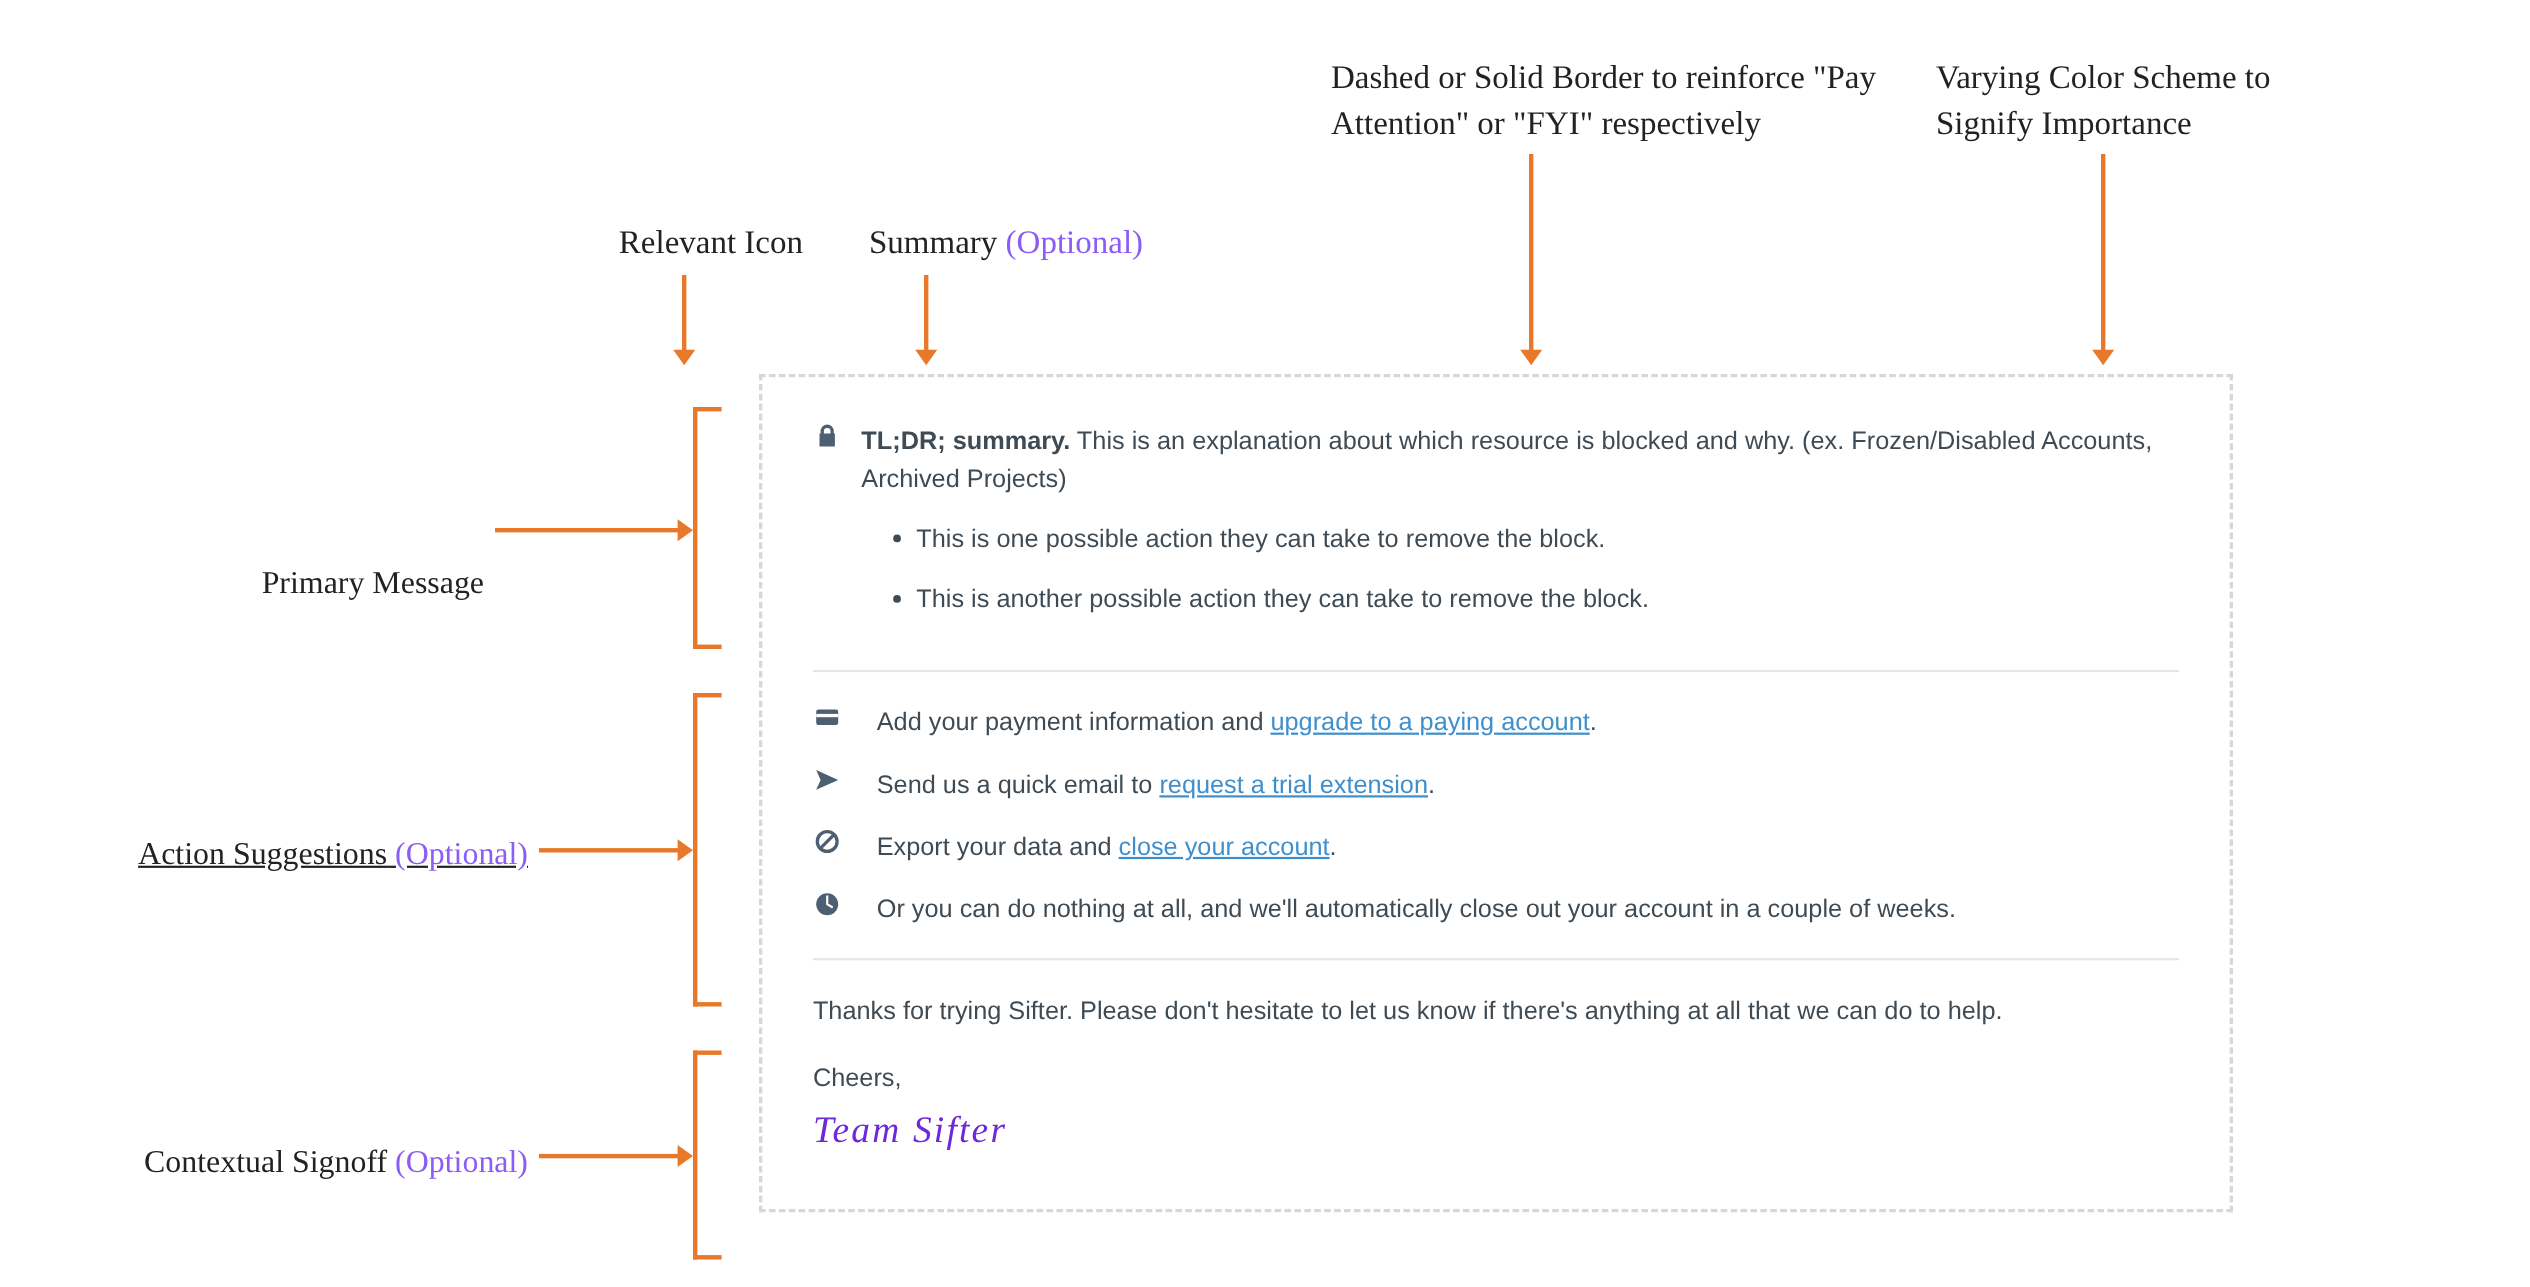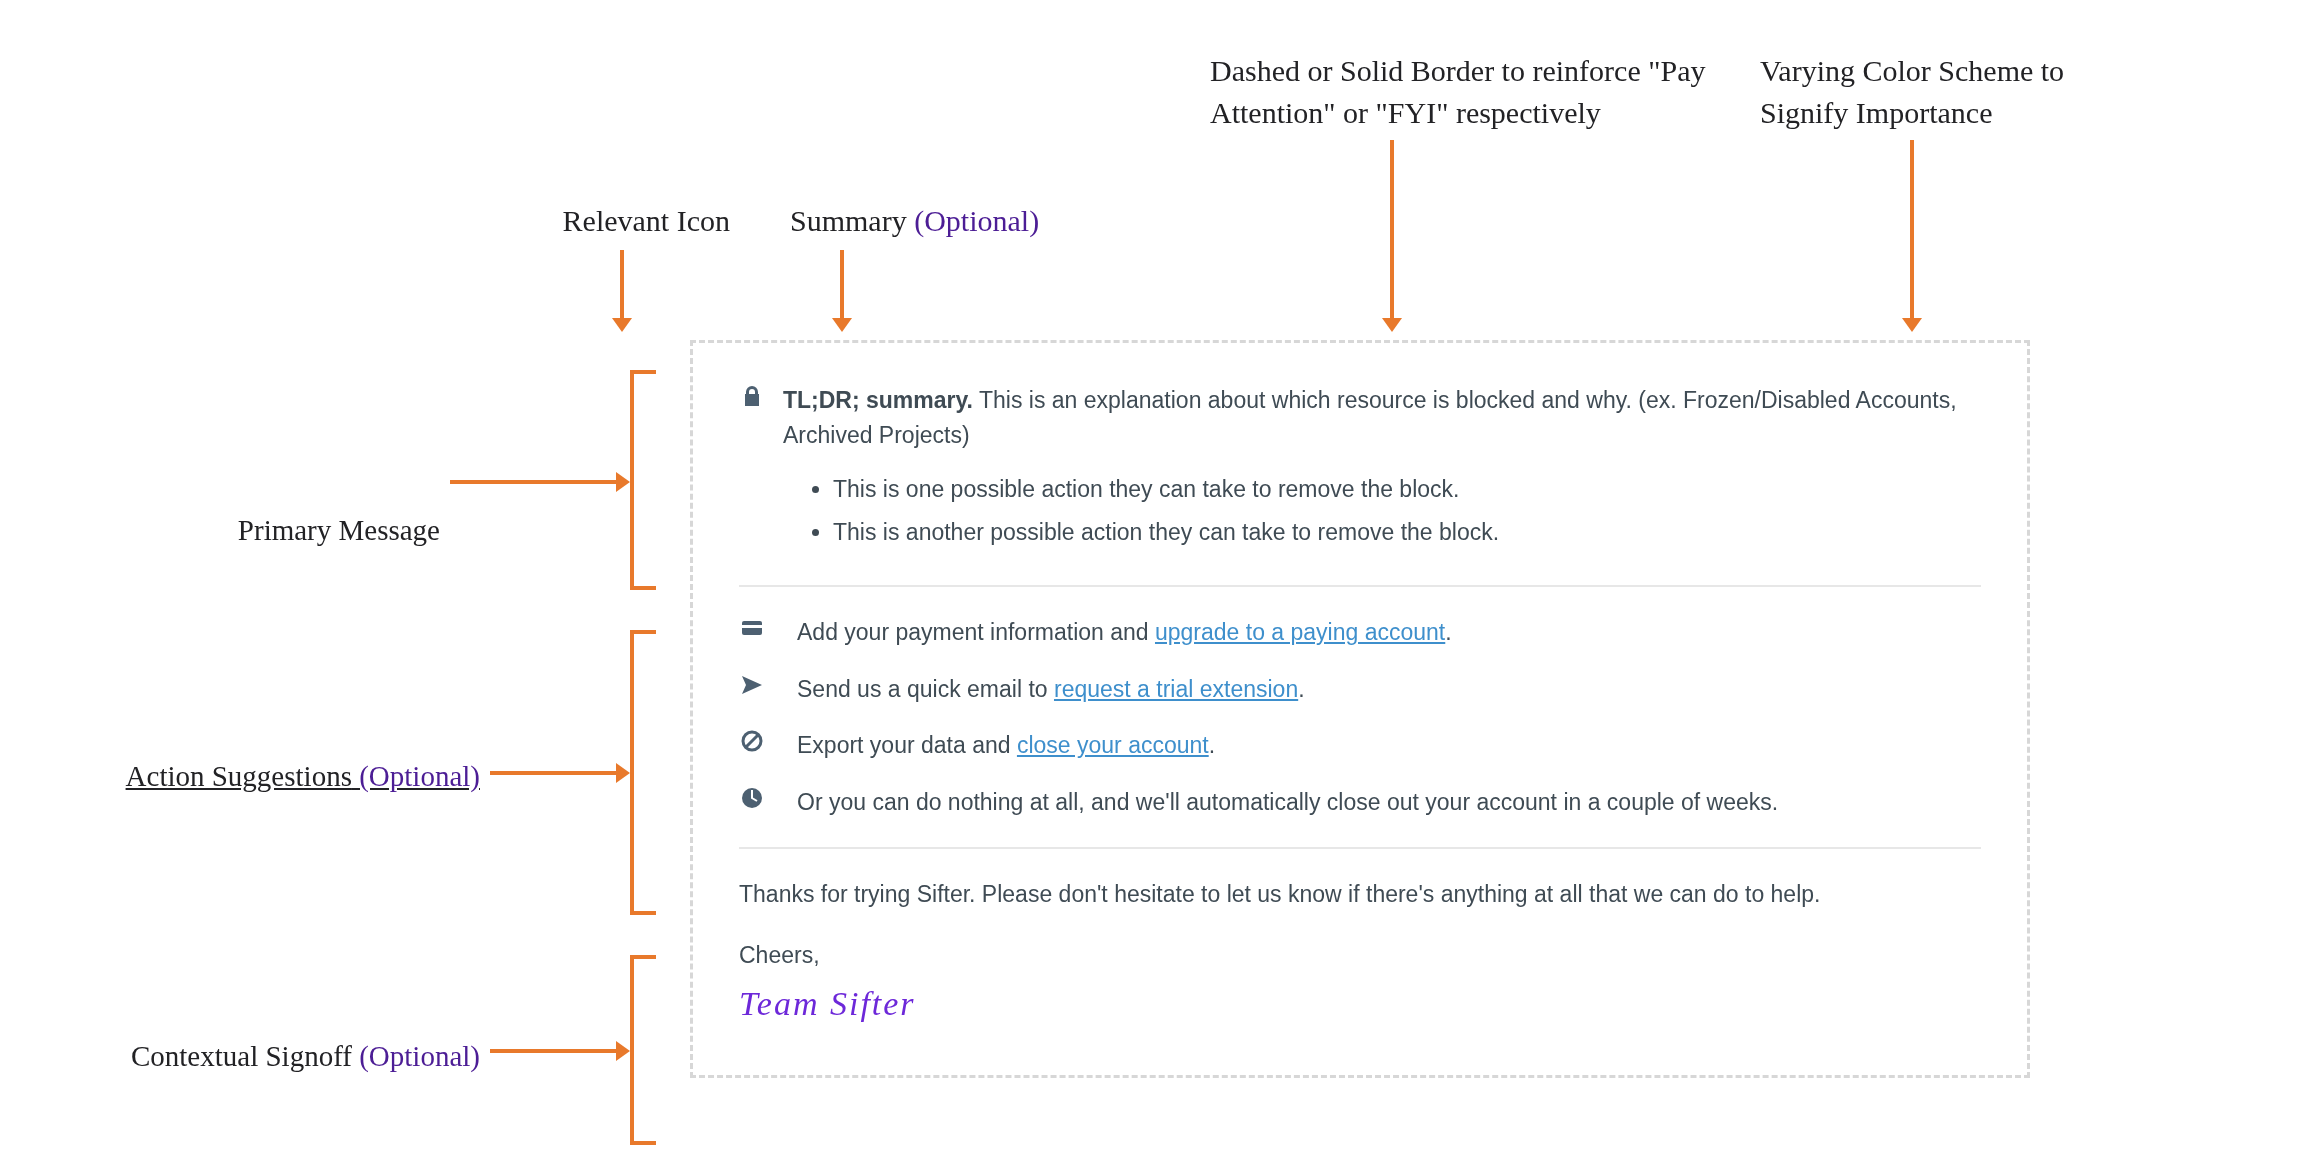--- a/index.html
+++ b/index.html
@@ -7,21 +7,21 @@
     font-family: -apple-system, BlinkMacSystemFont, "Segoe UI", Helvetica, Arial, sans-serif;
     background: #fff;
     width: 2300px;
     height: 1170px;
     position: relative;
   }
   .hand {
     font-family: "Comic Sans MS", "Segoe Script", "Bradley Hand", cursive;
     color: #222225;
   }
-  .hand .opt { color: #4c1d95; }
+  .hand .opt { color: #8b5cf6; }
   .top-note {
     position: absolute;
     text-align: left;
     font-size: 30px;
     line-height: 1.4;
   }
   .top-note.icon-note   { left: 530px; top: 200px; width: 200px; text-align: right; }
   .top-note.summary-note{ left: 790px; top: 200px; width: 320px; }
   .top-note.border-note { left: 1210px; top: 50px; width: 520px; }
   .top-note.color-note  { left: 1760px; top: 50px; width: 380px; }
@@ -96,21 +96,21 @@
   .card hr {
     border: none;
     border-top: 2px solid #e7e7e7;
     margin: 28px 0;
   }
 
   .summary-block { display: flex; gap: 18px; }
   .summary-text { flex: 1; }
   .summary-text .bold { font-weight: 700; }
   .bullets { margin: 20px 0 8px 50px; }
-  .bullets li { margin: 8px 0; }
+  .bullets li { margin: 20px 0; }
 
   .action-row {
     display: flex;
     gap: 32px;
     align-items: flex-start;
     margin: 22px 0;
   }
   .action-row .txt { flex: 1; }
   .action-row a    { color: #3e8fcc; text-decoration: underline; }
 

